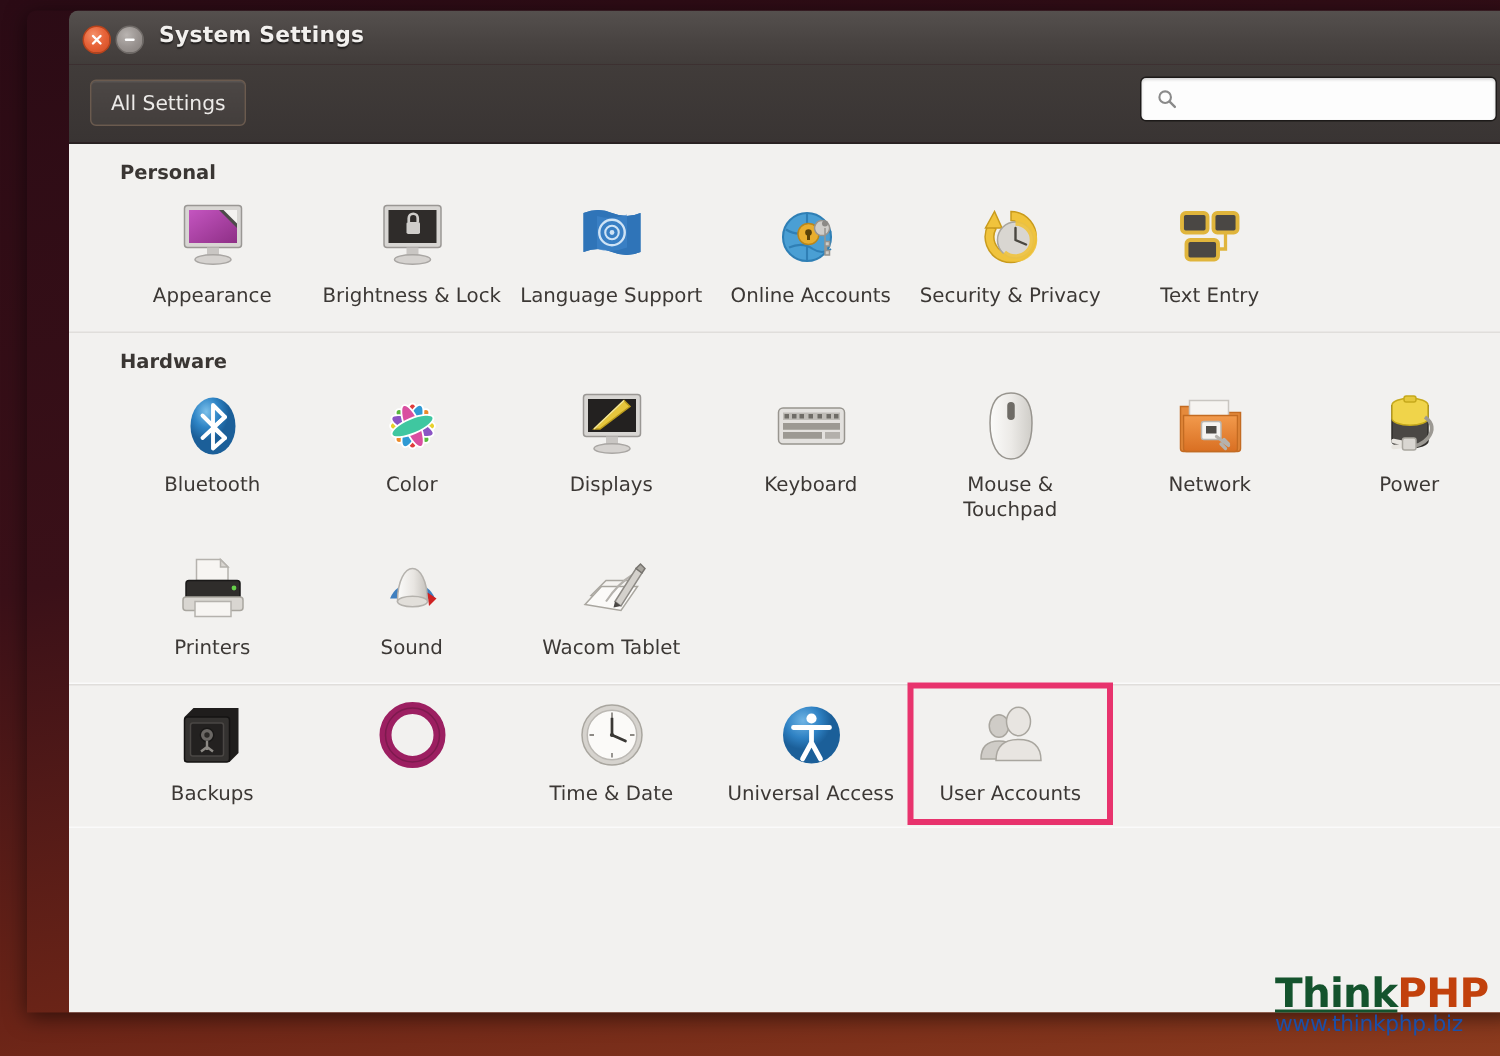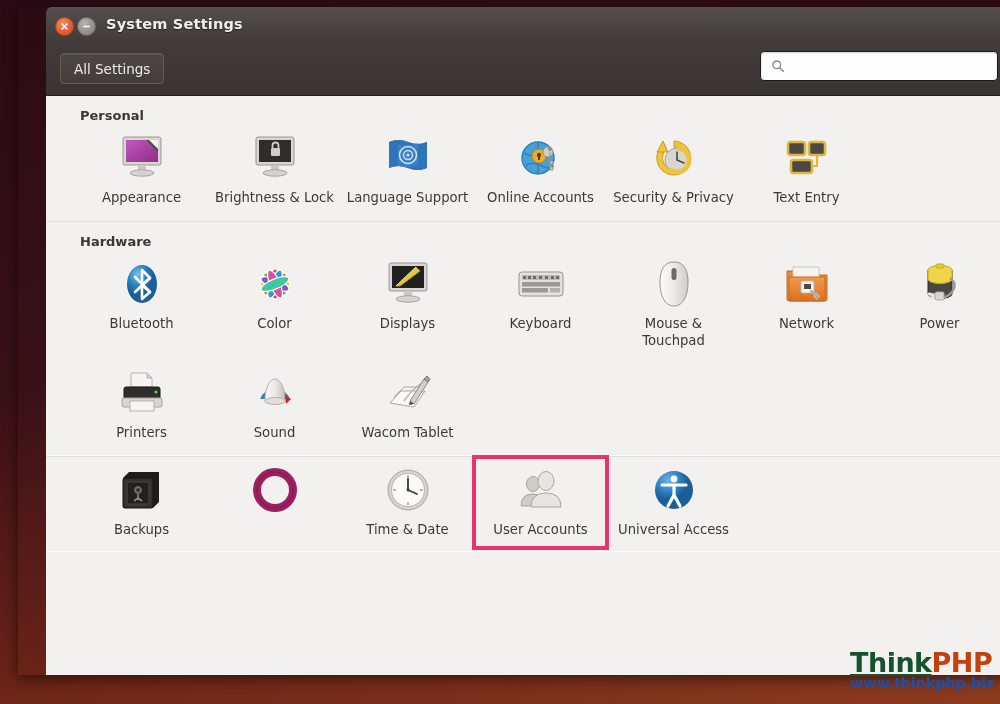--- a/index.html
+++ b/index.html
@@ -142,21 +142,21 @@
     pointer-events: none;
   }
   #wm-main {
     font-size: 27px; font-weight: bold; line-height: 0.95;
     font-family: "DejaVu Sans", sans-serif;
     letter-spacing: -0.5px;
   }
   #wm-think { color: #14532d; text-decoration: underline; }
   #wm-php { color: #c2410c; }
   #wm-sub {
-    font-size: 14.5px; color: #1b4fa8; font-weight: bold;
+    font-size: 14.5px; color: #1b4fa8; font-weight: normal;
     letter-spacing: -0.2px; margin-top: -1px;
   }
 </style>
 </head>
 <body>
 
 <div id="window">
 
   <div id="titlebar">
     <div class="winbtn" id="btn-close">
@@ -500,49 +500,49 @@
                   <path d="M35 23 h3"></path>
               </g>
               <path d="M23 23 L23 12" stroke="#3a3835" stroke-width="1.8" stroke-linecap="round"></path>
               <path d="M23 23 L32 27" stroke="#3a3835" stroke-width="1.8" stroke-linecap="round"></path>
               <circle cx="23" cy="23" r="1.4" fill="#3a3835"></circle>
             </svg>
           </div>
           <div class="label">Time &amp; Date</div>
         </div>
 
-        <div class="tile selected">
-          <div class="icon-box">
-            <svg width="48" height="44" viewBox="0 0 48 44">
-              <ellipse cx="16" cy="16" rx="6.5" ry="7.5" fill="#cfccc7" stroke="#a9a69f"></ellipse>
-              <path d="M4 38 q0 -12 12 -12 q12 0 12 12 Z" fill="#cfccc7" stroke="#a9a69f"></path>
-              <ellipse cx="29" cy="13" rx="8" ry="9.5" fill="#e8e5e1" stroke="#a9a69f"></ellipse>
-              <path d="M14 39 q0 -14 15 -14 q15 0 15 14 Z" fill="#e8e5e1" stroke="#a9a69f"></path>
-            </svg>
-          </div>
-          <div class="label">User Accounts</div>
-        </div>
-
         <div class="tile">
           <div class="icon-box">
             <svg width="46" height="46" viewBox="0 0 46 46">
               <circle cx="23" cy="23" r="19" fill="url(#uag)"></circle>
               <defs>
                   <radialGradient id="uag" cx="35%" cy="25%">
                 <stop offset="0%" stop-color="#6fb4e4"></stop>
                     <stop offset="60%" stop-color="#2f82c4"></stop>
                     <stop offset="100%" stop-color="#1b5f99"></stop>
               </radialGradient>
                 </defs>
               <circle cx="23" cy="12" r="3.4" fill="#fff"></circle>
               <path d="M11 18 h24 M23 18 v10 M23 28 l-6 11 M23 28 l6 11" stroke="#fff" stroke-width="3.2" stroke-linecap="round" fill="none"></path>
             </svg>
           </div>
           <div class="label">Universal Access</div>
         </div>
+
+        <div class="tile selected">
+          <div class="icon-box">
+            <svg width="48" height="44" viewBox="0 0 48 44">
+              <ellipse cx="16" cy="16" rx="6.5" ry="7.5" fill="#cfccc7" stroke="#a9a69f"></ellipse>
+              <path d="M4 38 q0 -12 12 -12 q12 0 12 12 Z" fill="#cfccc7" stroke="#a9a69f"></path>
+              <ellipse cx="29" cy="13" rx="8" ry="9.5" fill="#e8e5e1" stroke="#a9a69f"></ellipse>
+              <path d="M14 39 q0 -14 15 -14 q15 0 15 14 Z" fill="#e8e5e1" stroke="#a9a69f"></path>
+            </svg>
+          </div>
+          <div class="label">User Accounts</div>
+        </div>
       </div>
     </div>
 
   </div>
 </div>
 
 <div id="watermark">
   <div id="wm-main"><span id="wm-think">Think</span><span id="wm-php">PHP</span></div>
   <div id="wm-sub">www.thinkphp.biz</div>
 </div>

